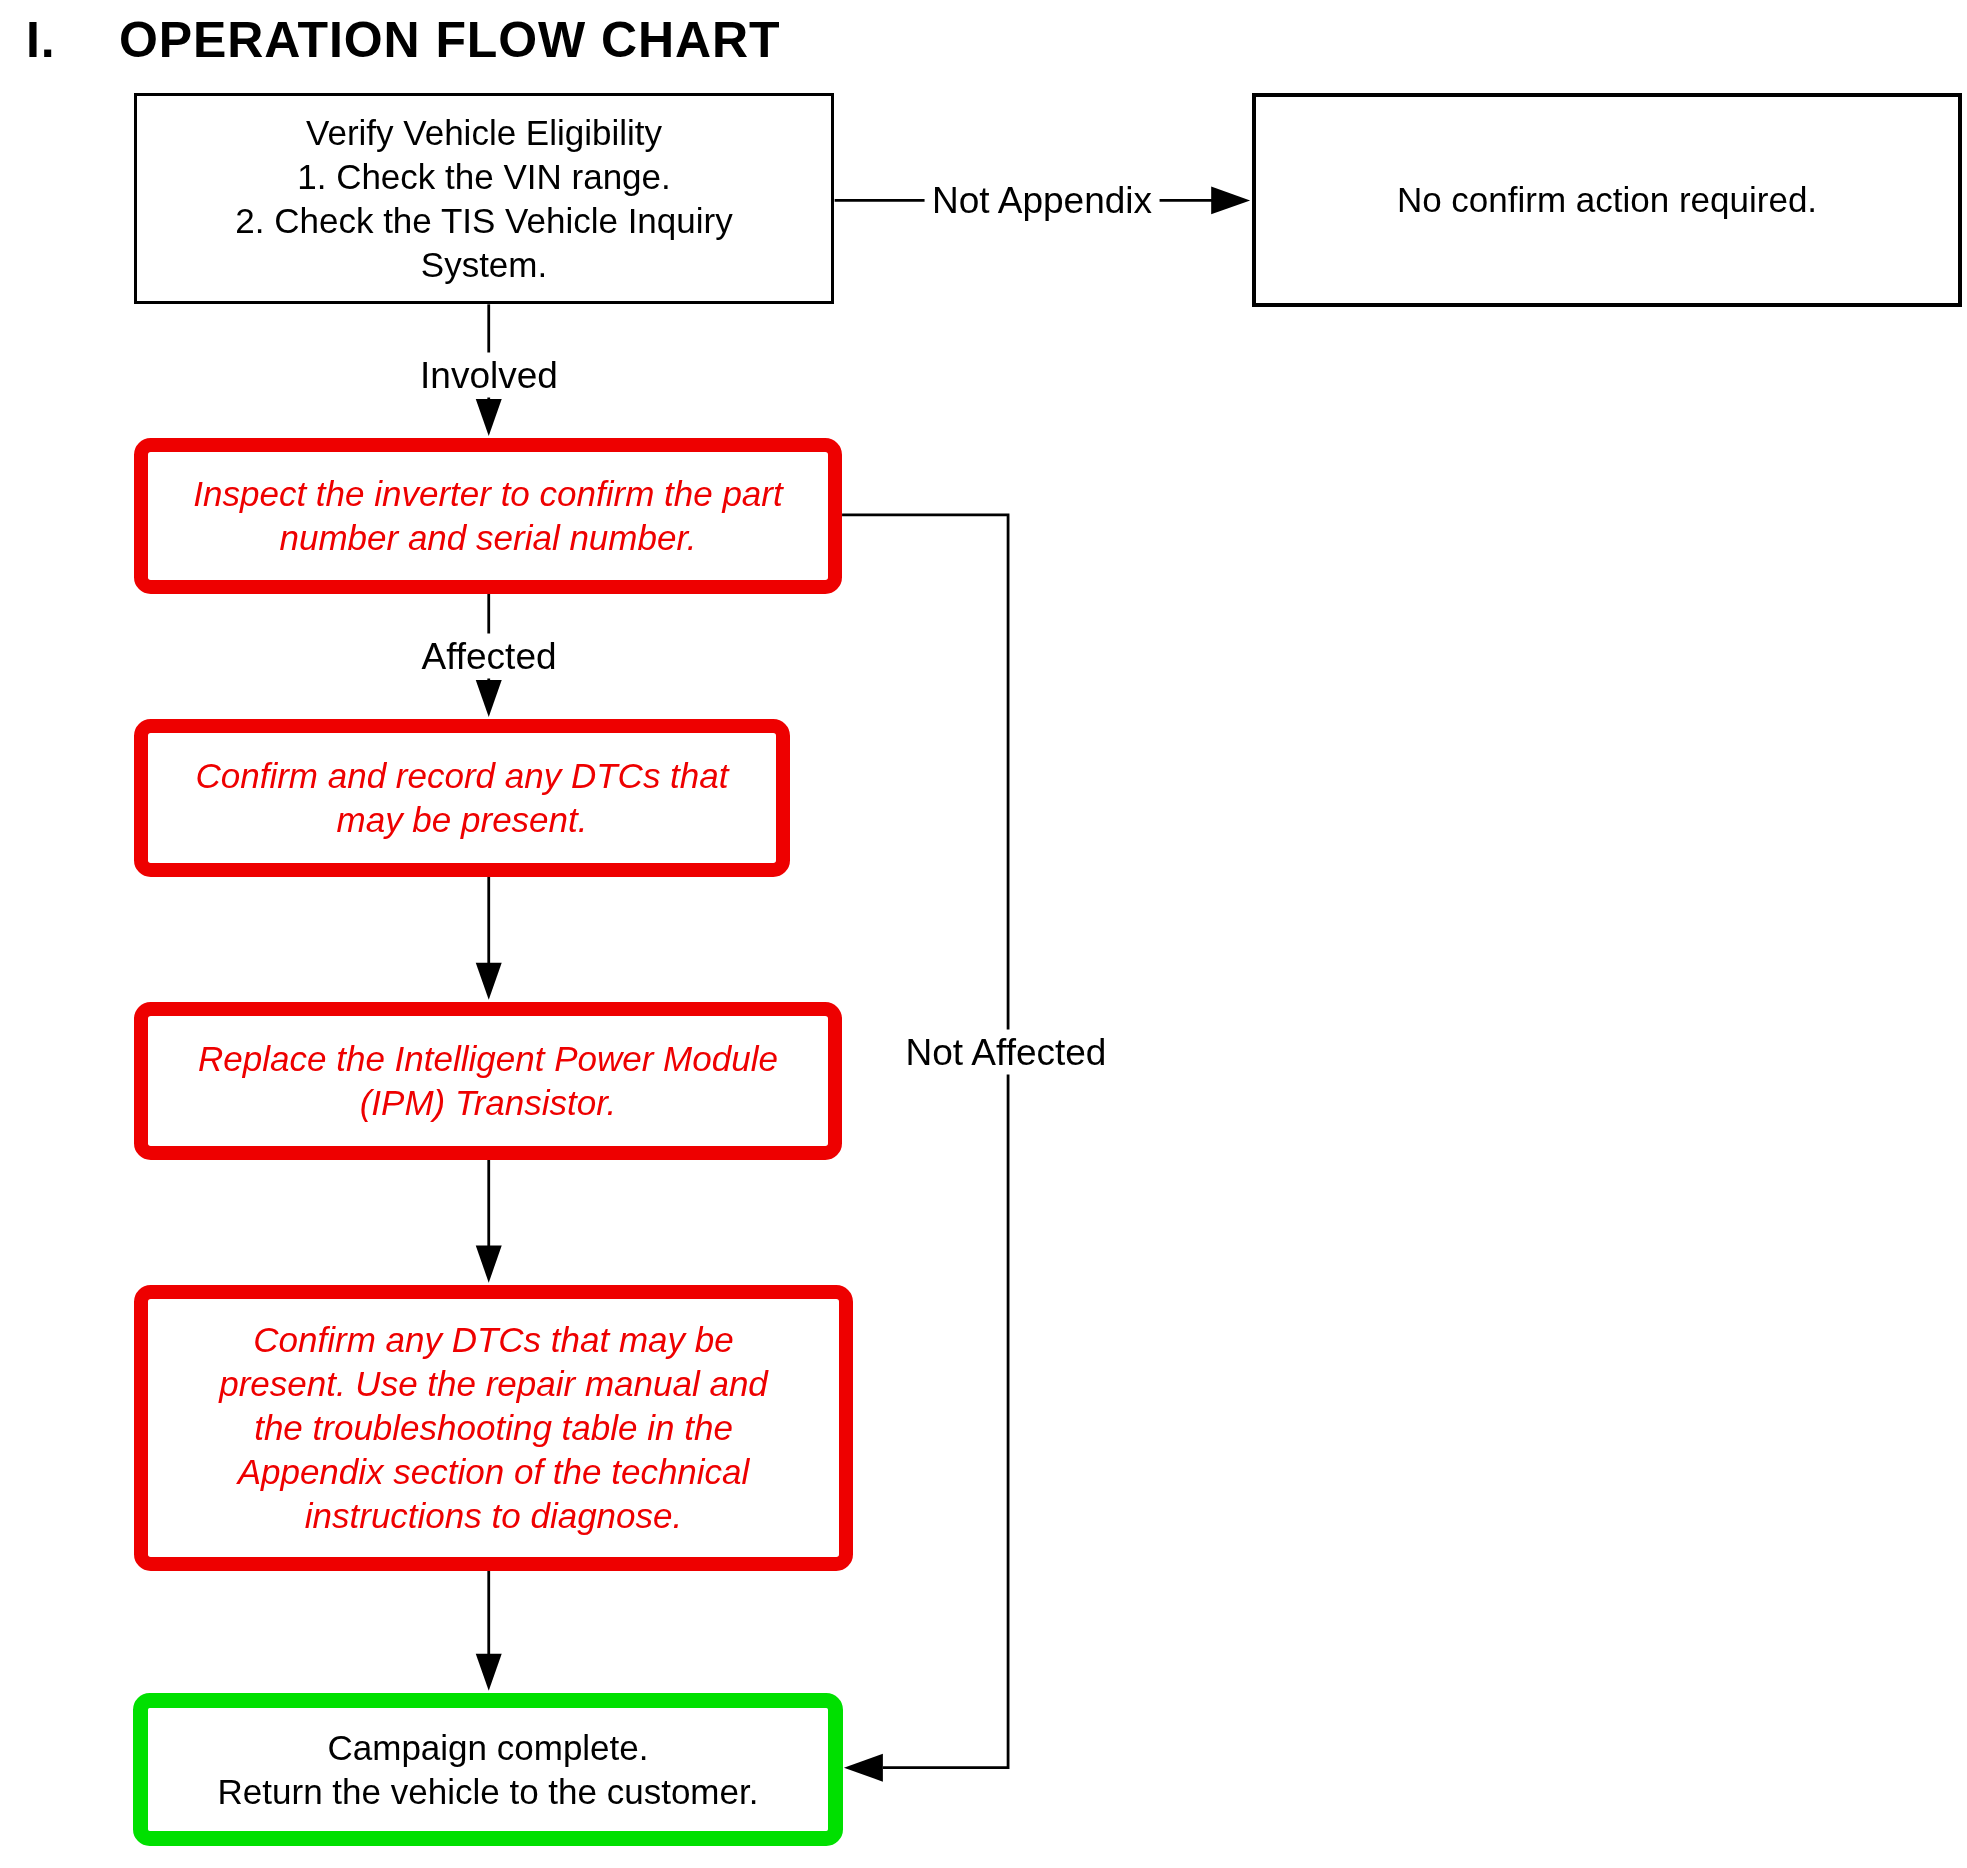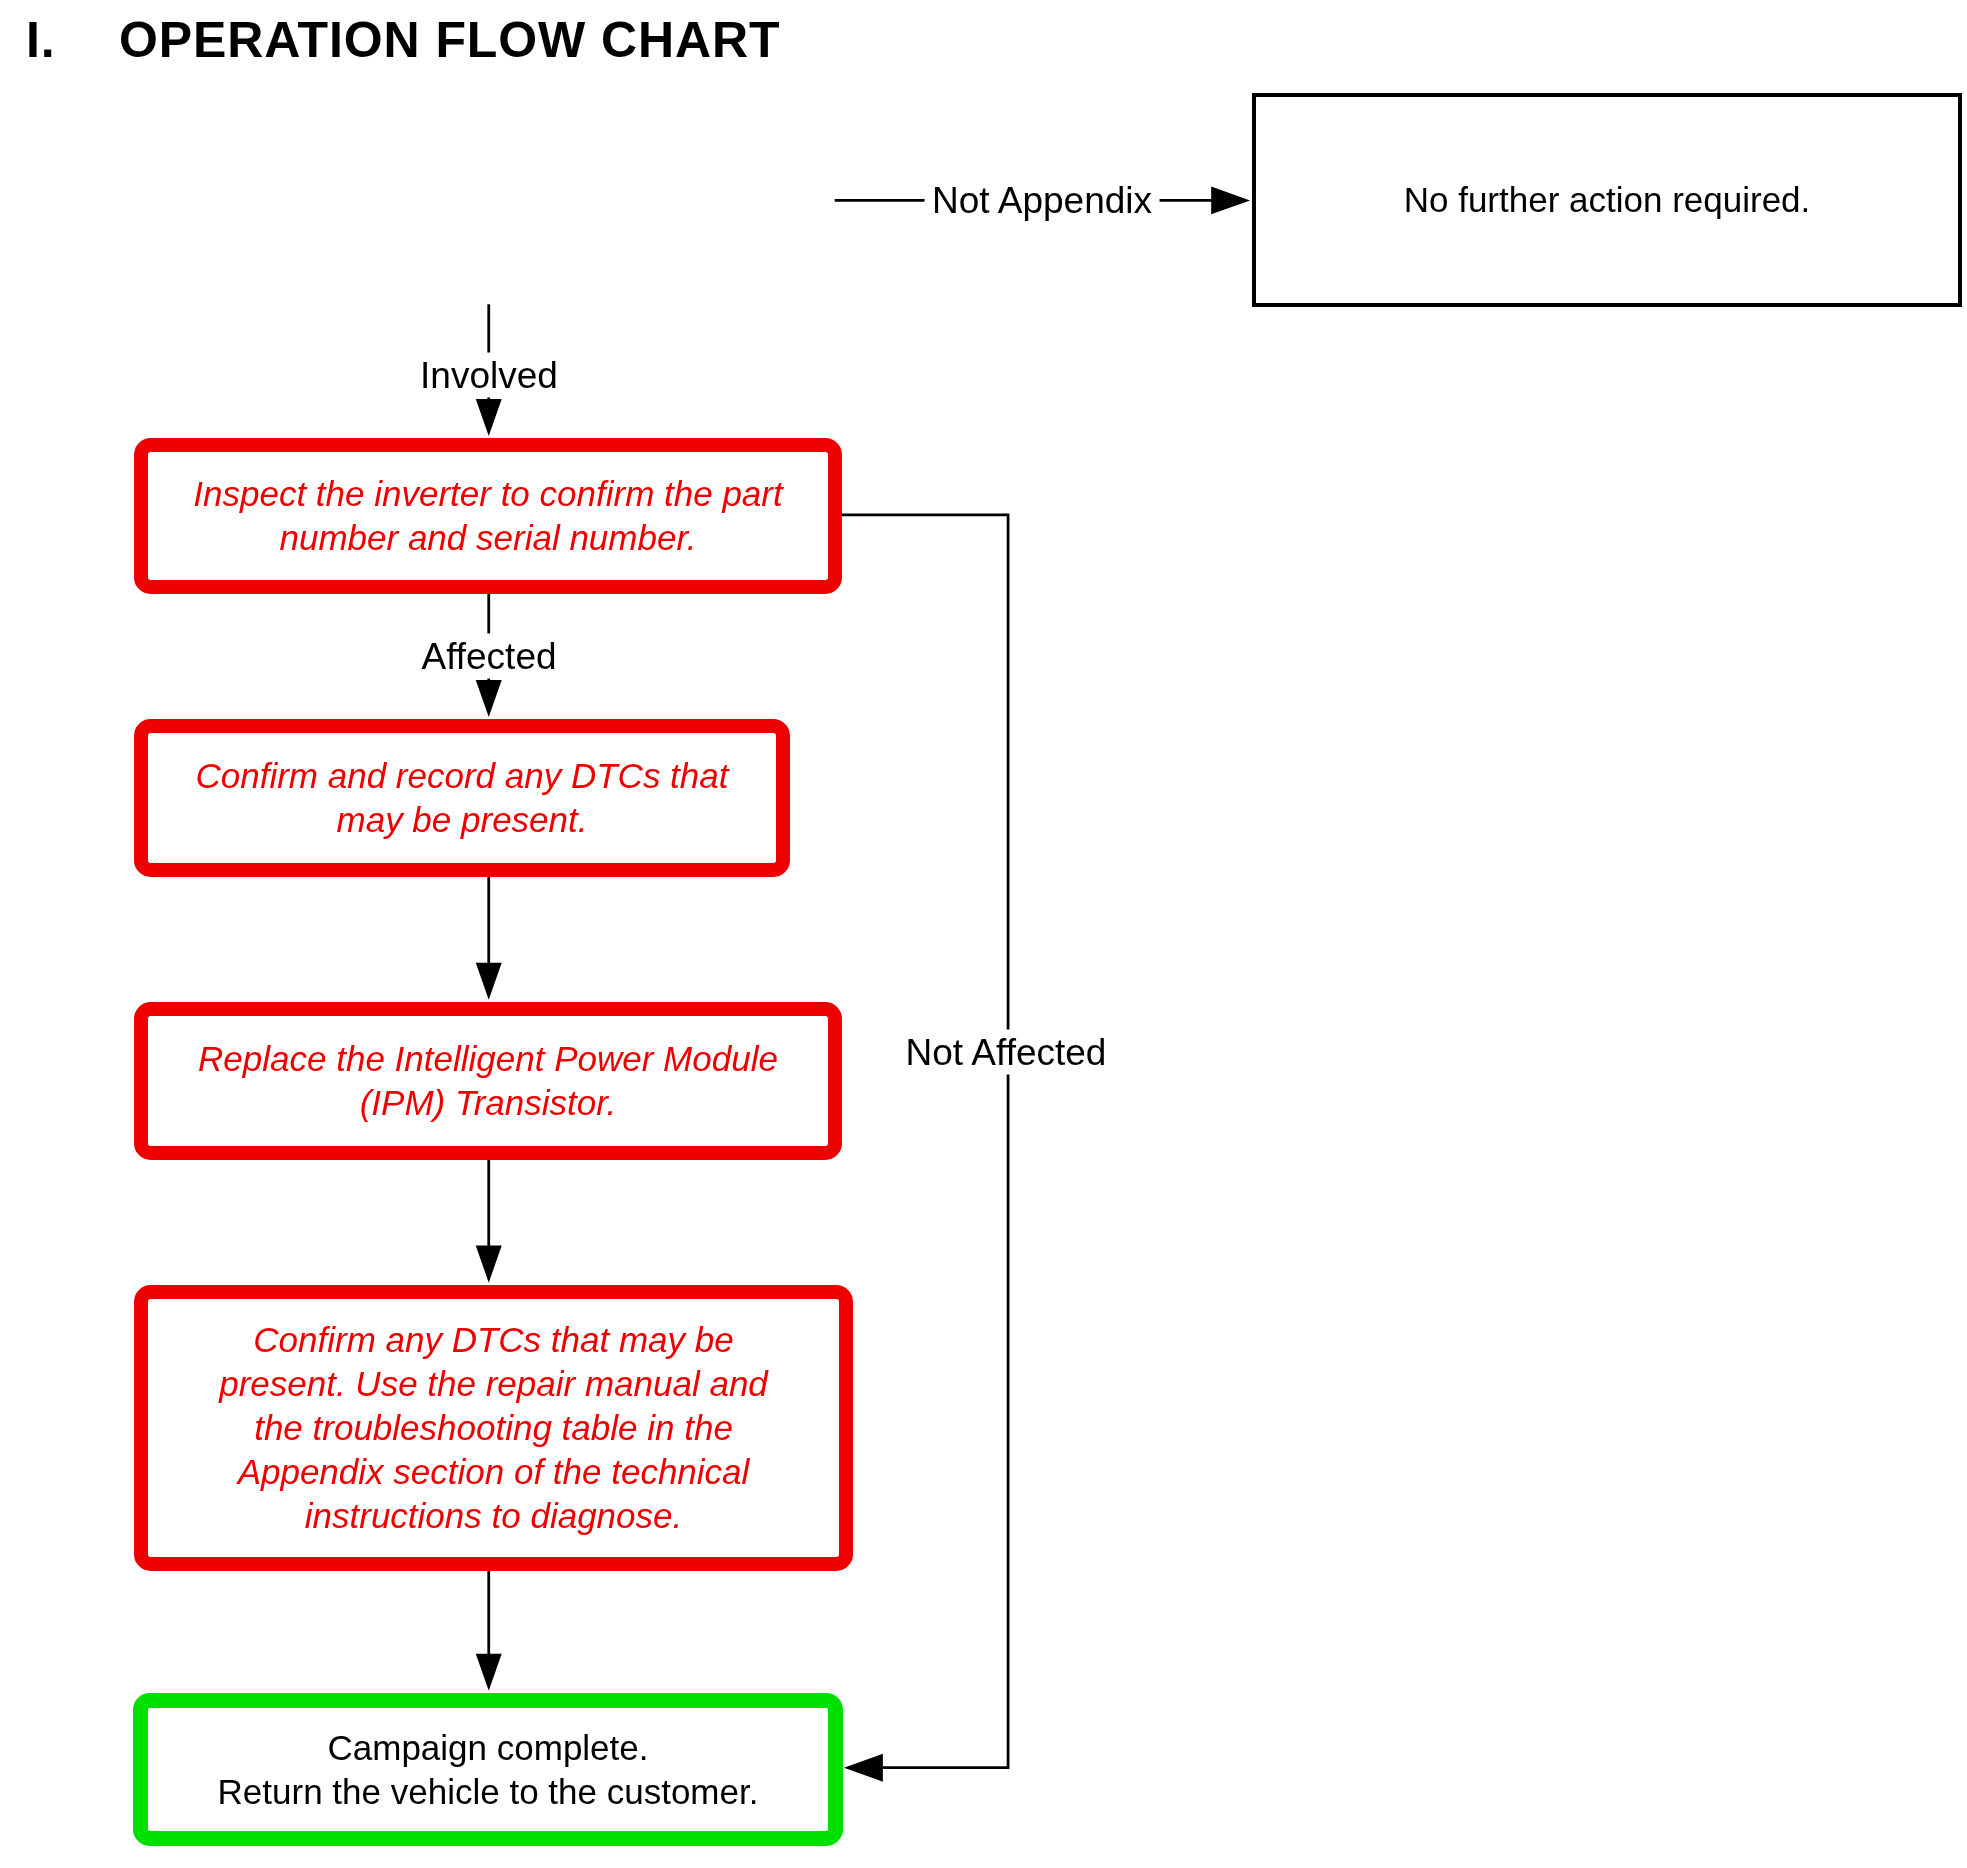--- a/index.html
+++ b/index.html
@@ -146,23 +146,29 @@
     <line x1="527" y1="1250" x2="527" y2="1347"></line>
     <polygon points="527,1383 513,1343 541,1343"></polygon>
 
     <line x1="527" y1="1693" x2="527" y2="1785"></line>
     <polygon points="527,1823 513,1783 541,1783"></polygon>
 
     <polyline points="908,555 1087,555 1087,1906 952,1906"></polyline>
     <polygon points="910,1906 952,1891 952,1921"></polygon>
   </svg>
 
+  <div class="node black-box" id="node-verify">
+    <div class="node-text">Verify Vehicle Eligibility
+1. Check the VIN range.
+2. Check the TIS Vehicle Inquiry
+System.</div>
+  </div>
 
   <div class="node black-box" id="node-no-action">
-    <div class="node-text">No further action required.</div>
+    <div class="node-text">No confirm action required.</div>
   </div>
 
   <div class="node red-box" id="node-inspect">
     <div class="node-text">Inspect the inverter to confirm the part
 number and serial number.</div>
   </div>
 
   <div class="node red-box" id="node-confirm-record">
     <div class="node-text">Confirm and record any DTCs that
 may be present.</div>

